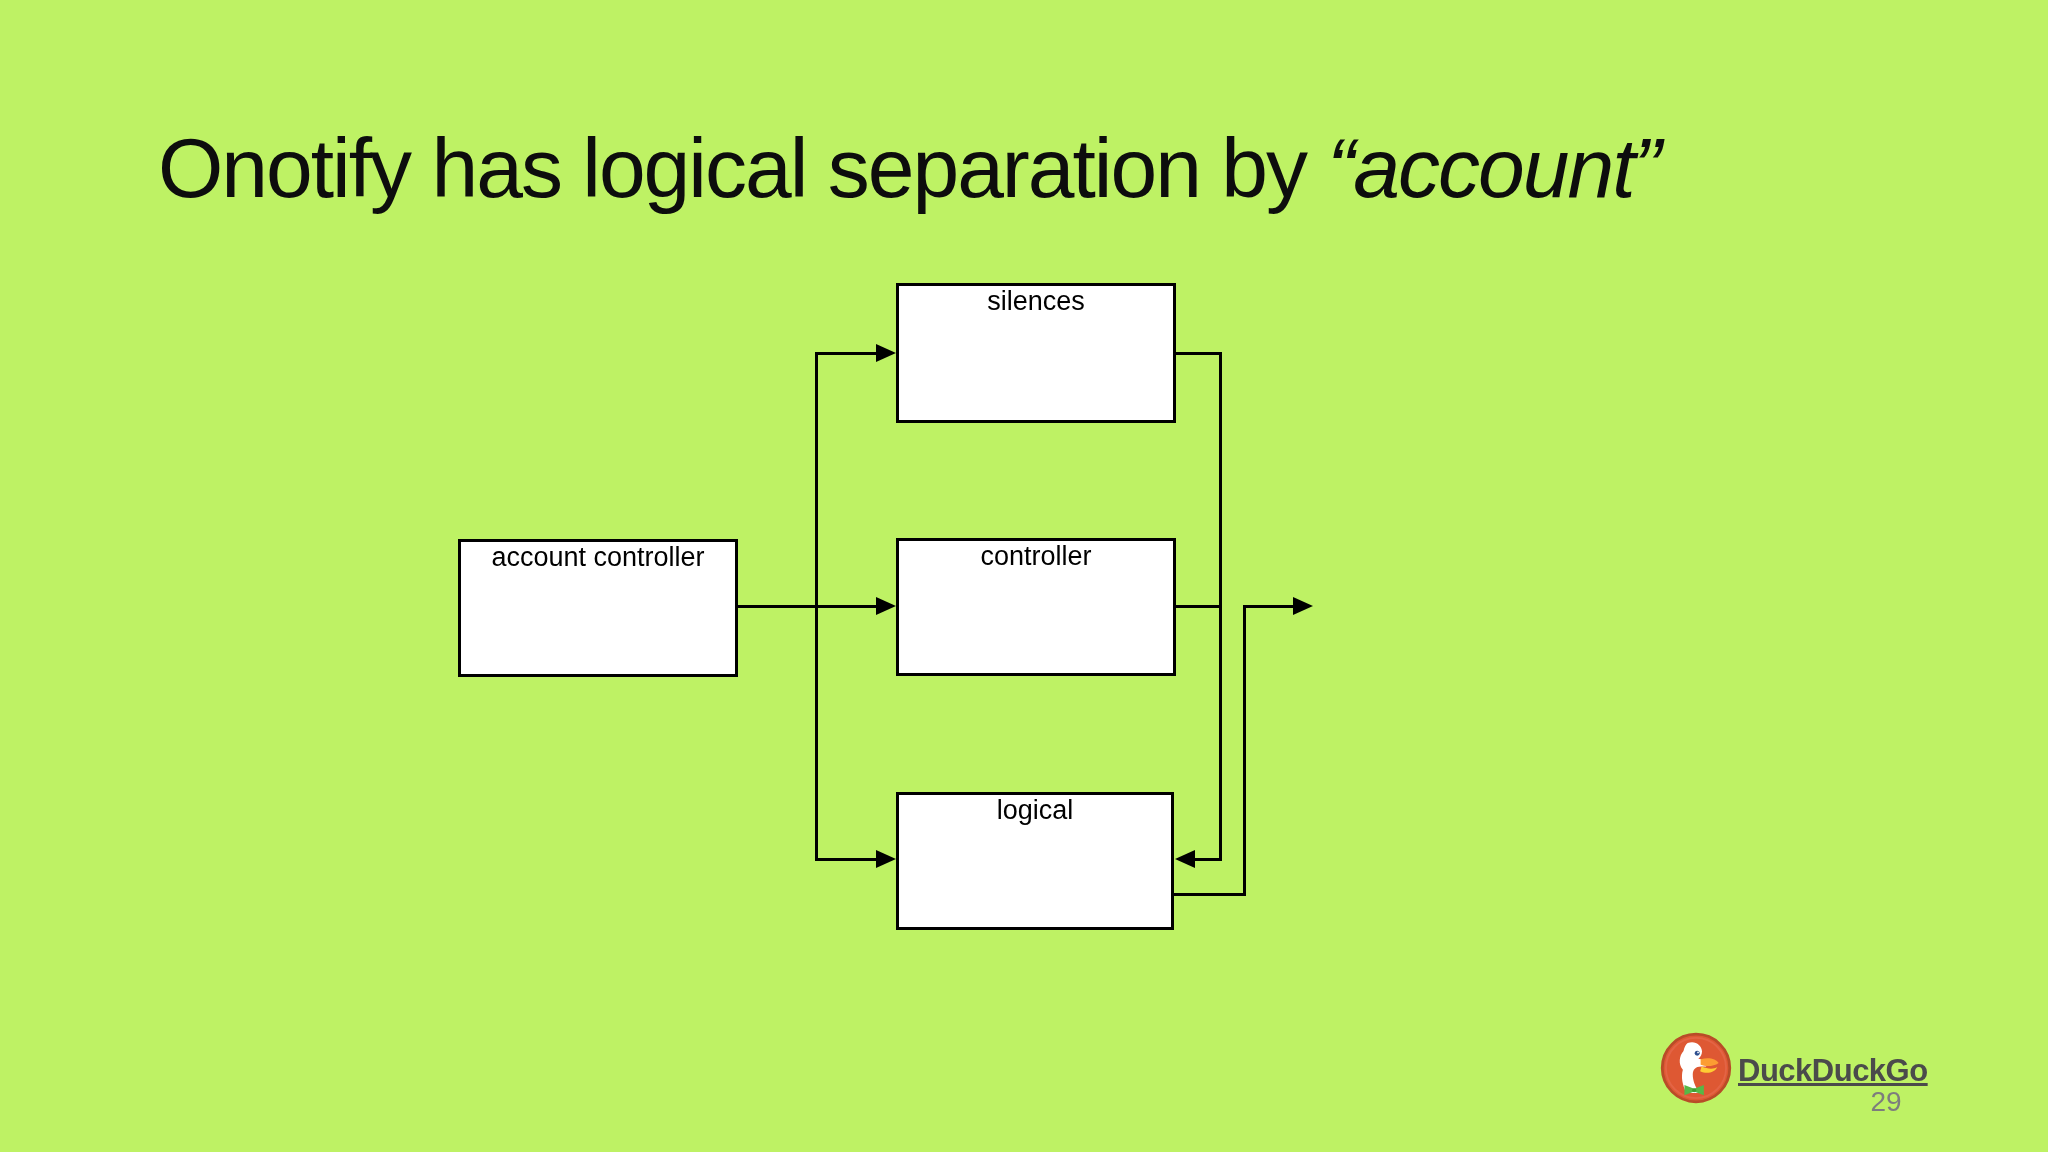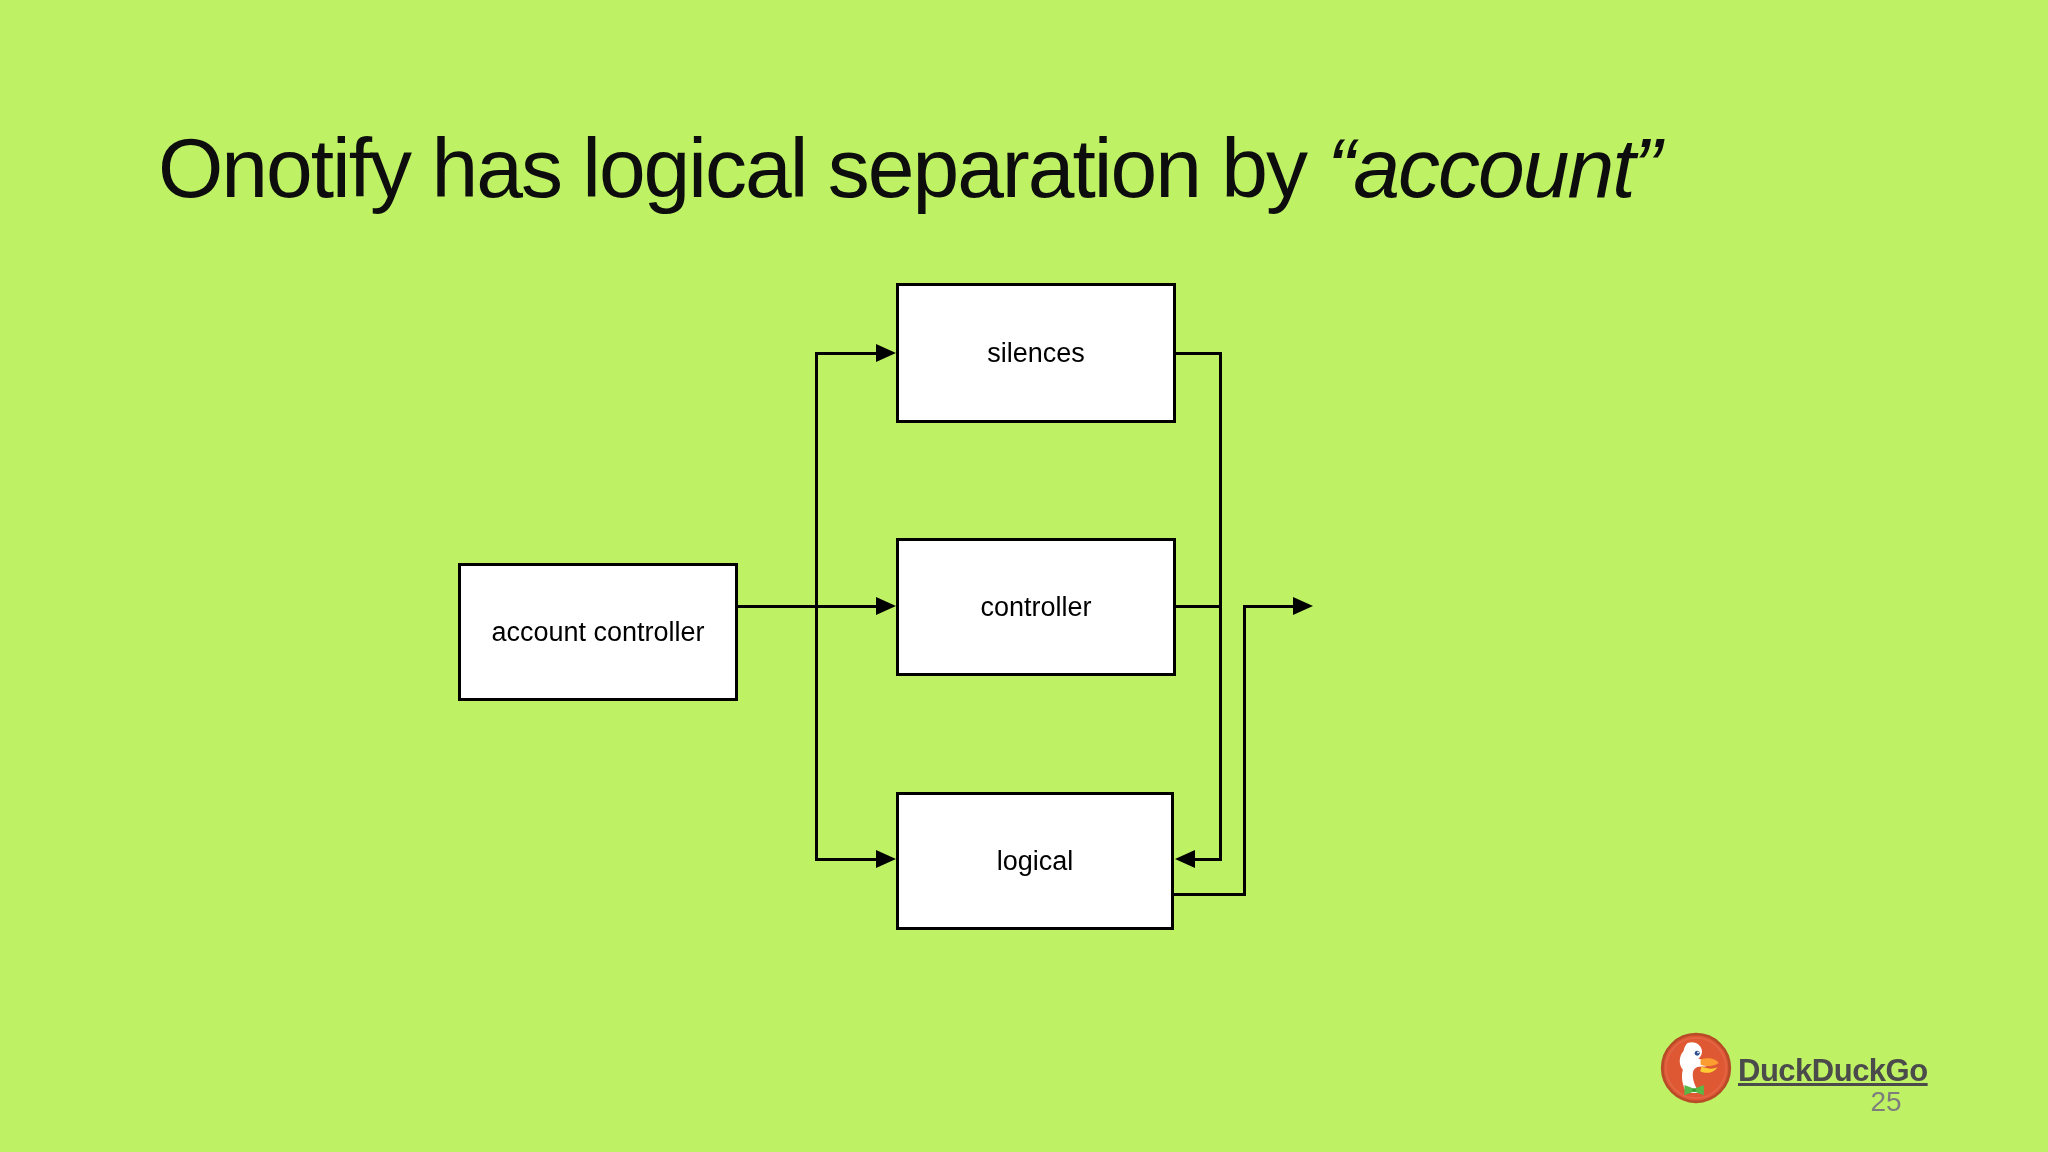--- a/index.html
+++ b/index.html
@@ -19,24 +19,24 @@
     letter-spacing: -2px;
     color: #0d0d0d;
     white-space: nowrap;
   }
   .title .em { font-style: italic; }
 
   
   .node {
     position: absolute; box-sizing: border-box;
     border: 3px solid #000000; background: #ffffff;
-    display: flex; align-items: center; justify-content: center;
+    display: flex; align-items: flex-start; justify-content: center;
     font-size: 27px; color: #000000;
   }
-  #node-account     { left: 458px;  top: 539px; width: 280px; height: 138px; margin-top: 24px; }
+  #node-account     { left: 458px;  top: 539px; width: 280px; height: 138px; }
   #node-silences    { left: 896px;  top: 283px; width: 280px; height: 140px; }
   #node-inhibitions { left: 896px;  top: 538px; width: 280px; height: 138px; }
   #node-alerts      { left: 896px;  top: 792px; width: 278px; height: 138px; }
   #node-sinks       { left: 1313px; top: 538px; width: 278px; height: 137px; }
 
   
   .seg { position: absolute; background: #000000; }
   .arrow-right {
     position: absolute; width: 0; height: 0;
     border-top: 9px solid transparent;
@@ -121,15 +121,15 @@
                C27.5 17.5 29 14.5 31 13 Z" fill="#ffffff"></path>
       <circle cx="41.3" cy="24" r="2.7" fill="#2d4f8e"></circle>
       <circle cx="42.2" cy="23.2" r="0.95" fill="#ffffff"></circle>
       <path d="M45 30.5 C54 28 61.5 30 64.5 34.5 C59 38.5 50.5 38.5 45 36.5 Z" fill="#fc9d32"></path>
       <path d="M46 38.5 C53 41.5 59.5 41.5 63 39 C60.5 45 51.5 47 44.5 43.5 Z" fill="#ffcc33"></path>
       <path d="M27.5 58.5 L38 62.5 L48.5 58.5 L48.5 69.5 L38 65.5 L27.5 69.5 Z" fill="#57b747"></path>
       <circle cx="38" cy="64" r="2.2" fill="#3f9e33"></circle>
     </svg>
   </div>
   <div class="wordmark">DuckDuckGo</div>
-  <div class="page-number">25</div>
+  <div class="page-number">29</div>
 
 </div>
 
 </body></html>

